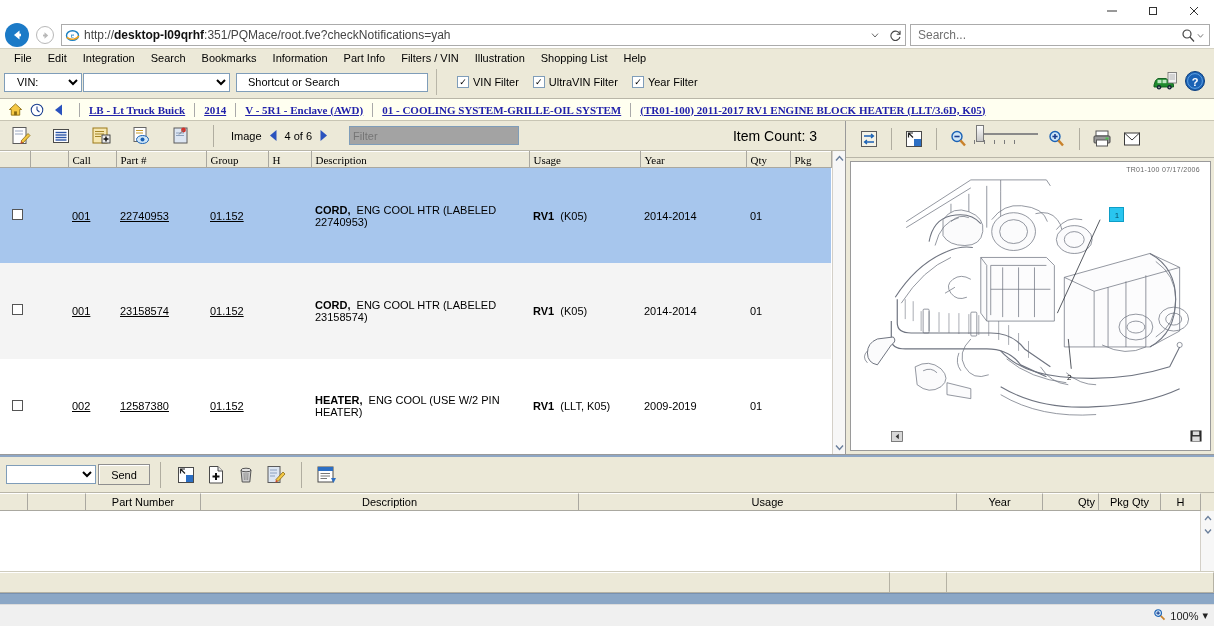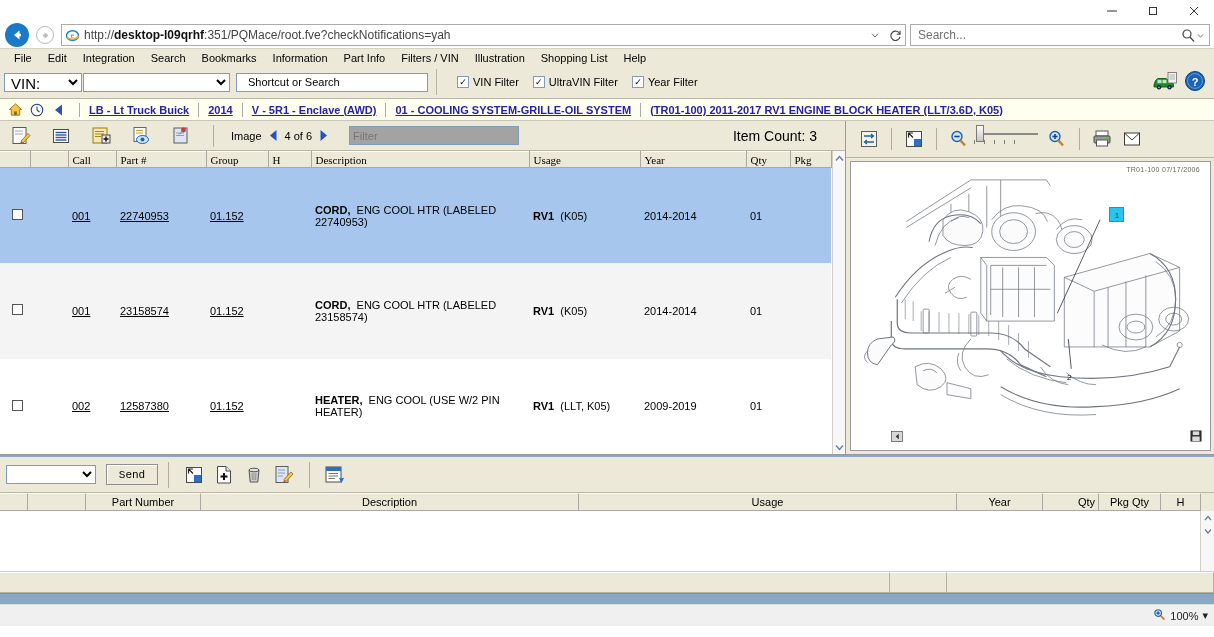--- a/index.html
+++ b/index.html
@@ -72,22 +72,22 @@
     padding: 0 8px; font-size: 11px; color: #000; line-height: 18px;
     font-family: "Liberation Sans", sans-serif; white-space: nowrap;
   }
 
   
   .vin-bar {
     height: 33px; background: #ece9d8; display: flex; align-items: center;
     padding: 0 4px; border-bottom: 1px solid #b9b6a8;
   }
   select.sel {
-    height: 19px; font-size: 15px; font-family: "Liberation Sans", sans-serif;
-    border: 1px solid #7f9db9; background: #fff; padding-left: 2px;
+    height: 19px; font-size: 11px; font-family: "Liberation Sans", sans-serif;
+    border: 1px solid #7f9db9; background: #fff; padding-left: 8px;
   }
   .vin-sel { width: 78px; }
   .vin-sel2 { width: 147px; margin-left: 1px; }
   .shortcut-input {
     width: 192px; height: 19px; margin-left: 6px; border: 1px solid #7f9db9;
     background: #fff; font-size: 11px; color: #000; padding-left: 11px;
     font-family: "Liberation Sans", sans-serif;
   }
   .vbar { width:1px; height:26px; background:#b9b6a8; margin: 0 8px; }
   .chk-group { display:flex; align-items:center; gap: 14px; margin-left: 12px; }
@@ -101,21 +101,21 @@
 
   
   .crumb-bar {
     height: 22px; background: #fffff0; display:flex; align-items:center;
     padding-left: 4px; border-bottom: 1px solid #c8c5b4; gap: 0;
   }
   .crumb-icon { width:22px; display:flex; align-items:center; justify-content:center; }
   .crumb-sep { width:1px; height:14px; background:#a9a9a9; margin: 0 9px; }
   .crumb-link {
     color: #2222aa; text-decoration: underline; font-size: 11px; font-weight: 700;
-    white-space: nowrap; font-family: Liberation Sans, sans-serif; text-align: right;
+    white-space: nowrap; font-family: Liberation Serif, serif; text-align: right;
   }
 
   
   .main-split { display:flex; height: 334px; border-bottom: 1px solid #9a9a9a;}
   .left-pane { width: 845px; display:flex; flex-direction:column; background:#fff; }
   .right-pane { width: 369px; display:flex; flex-direction:column; background:#ece9d8;
                 border-left: 1px solid #9a9a9a; }
 
   
   .list-toolbar {
@@ -196,23 +196,23 @@
   .save-icon-sm { position:absolute; right: 8px; bottom: 6px; }
   .left-icon-sm { position:absolute; left: 40px; bottom: 6px; }
 
   
   .bottom-toolbar {
     height: 38px; background: #ece9d8; display:flex; align-items:center; padding-left: 6px;
     border-top: 2px solid #8ea6c4; border-bottom: 1px solid #b9b6a8;
   }
   .bt-sel { width: 90px; height: 20px; }
   .send-btn {
-    margin-left: 10px; height: 21px; min-width: 52px; padding: 0 10px;
+    margin-left: 2px; height: 21px; min-width: 52px; padding: 0 10px;
     background: #ece9d8; border: 1px solid #8f8f8f; font-size: 11px;
-    font-family: Liberation Mono, monospace; color:#000;
+    font-family: Liberation Sans, sans-serif; color:#000;
     box-shadow: inset 1px 1px 0 #fff;
   }
   .bt-sep { width:1px; height:26px; background:#b0ada0; margin: 0 10px; }
 
   
   .btm-table-wrap { height: 78px; background:#fff; display:flex; flex-direction:column; }
   .btm-head { display:flex; height: 18px; background:#ece9d8; }
   .btm-th {
     border-right: 1px solid #aaa8a0; border-bottom: 1px solid #aaa8a0; border-top:1px solid #fff;
     font-size: 11px; color:#000; display:flex; align-items:center; justify-content:center;

